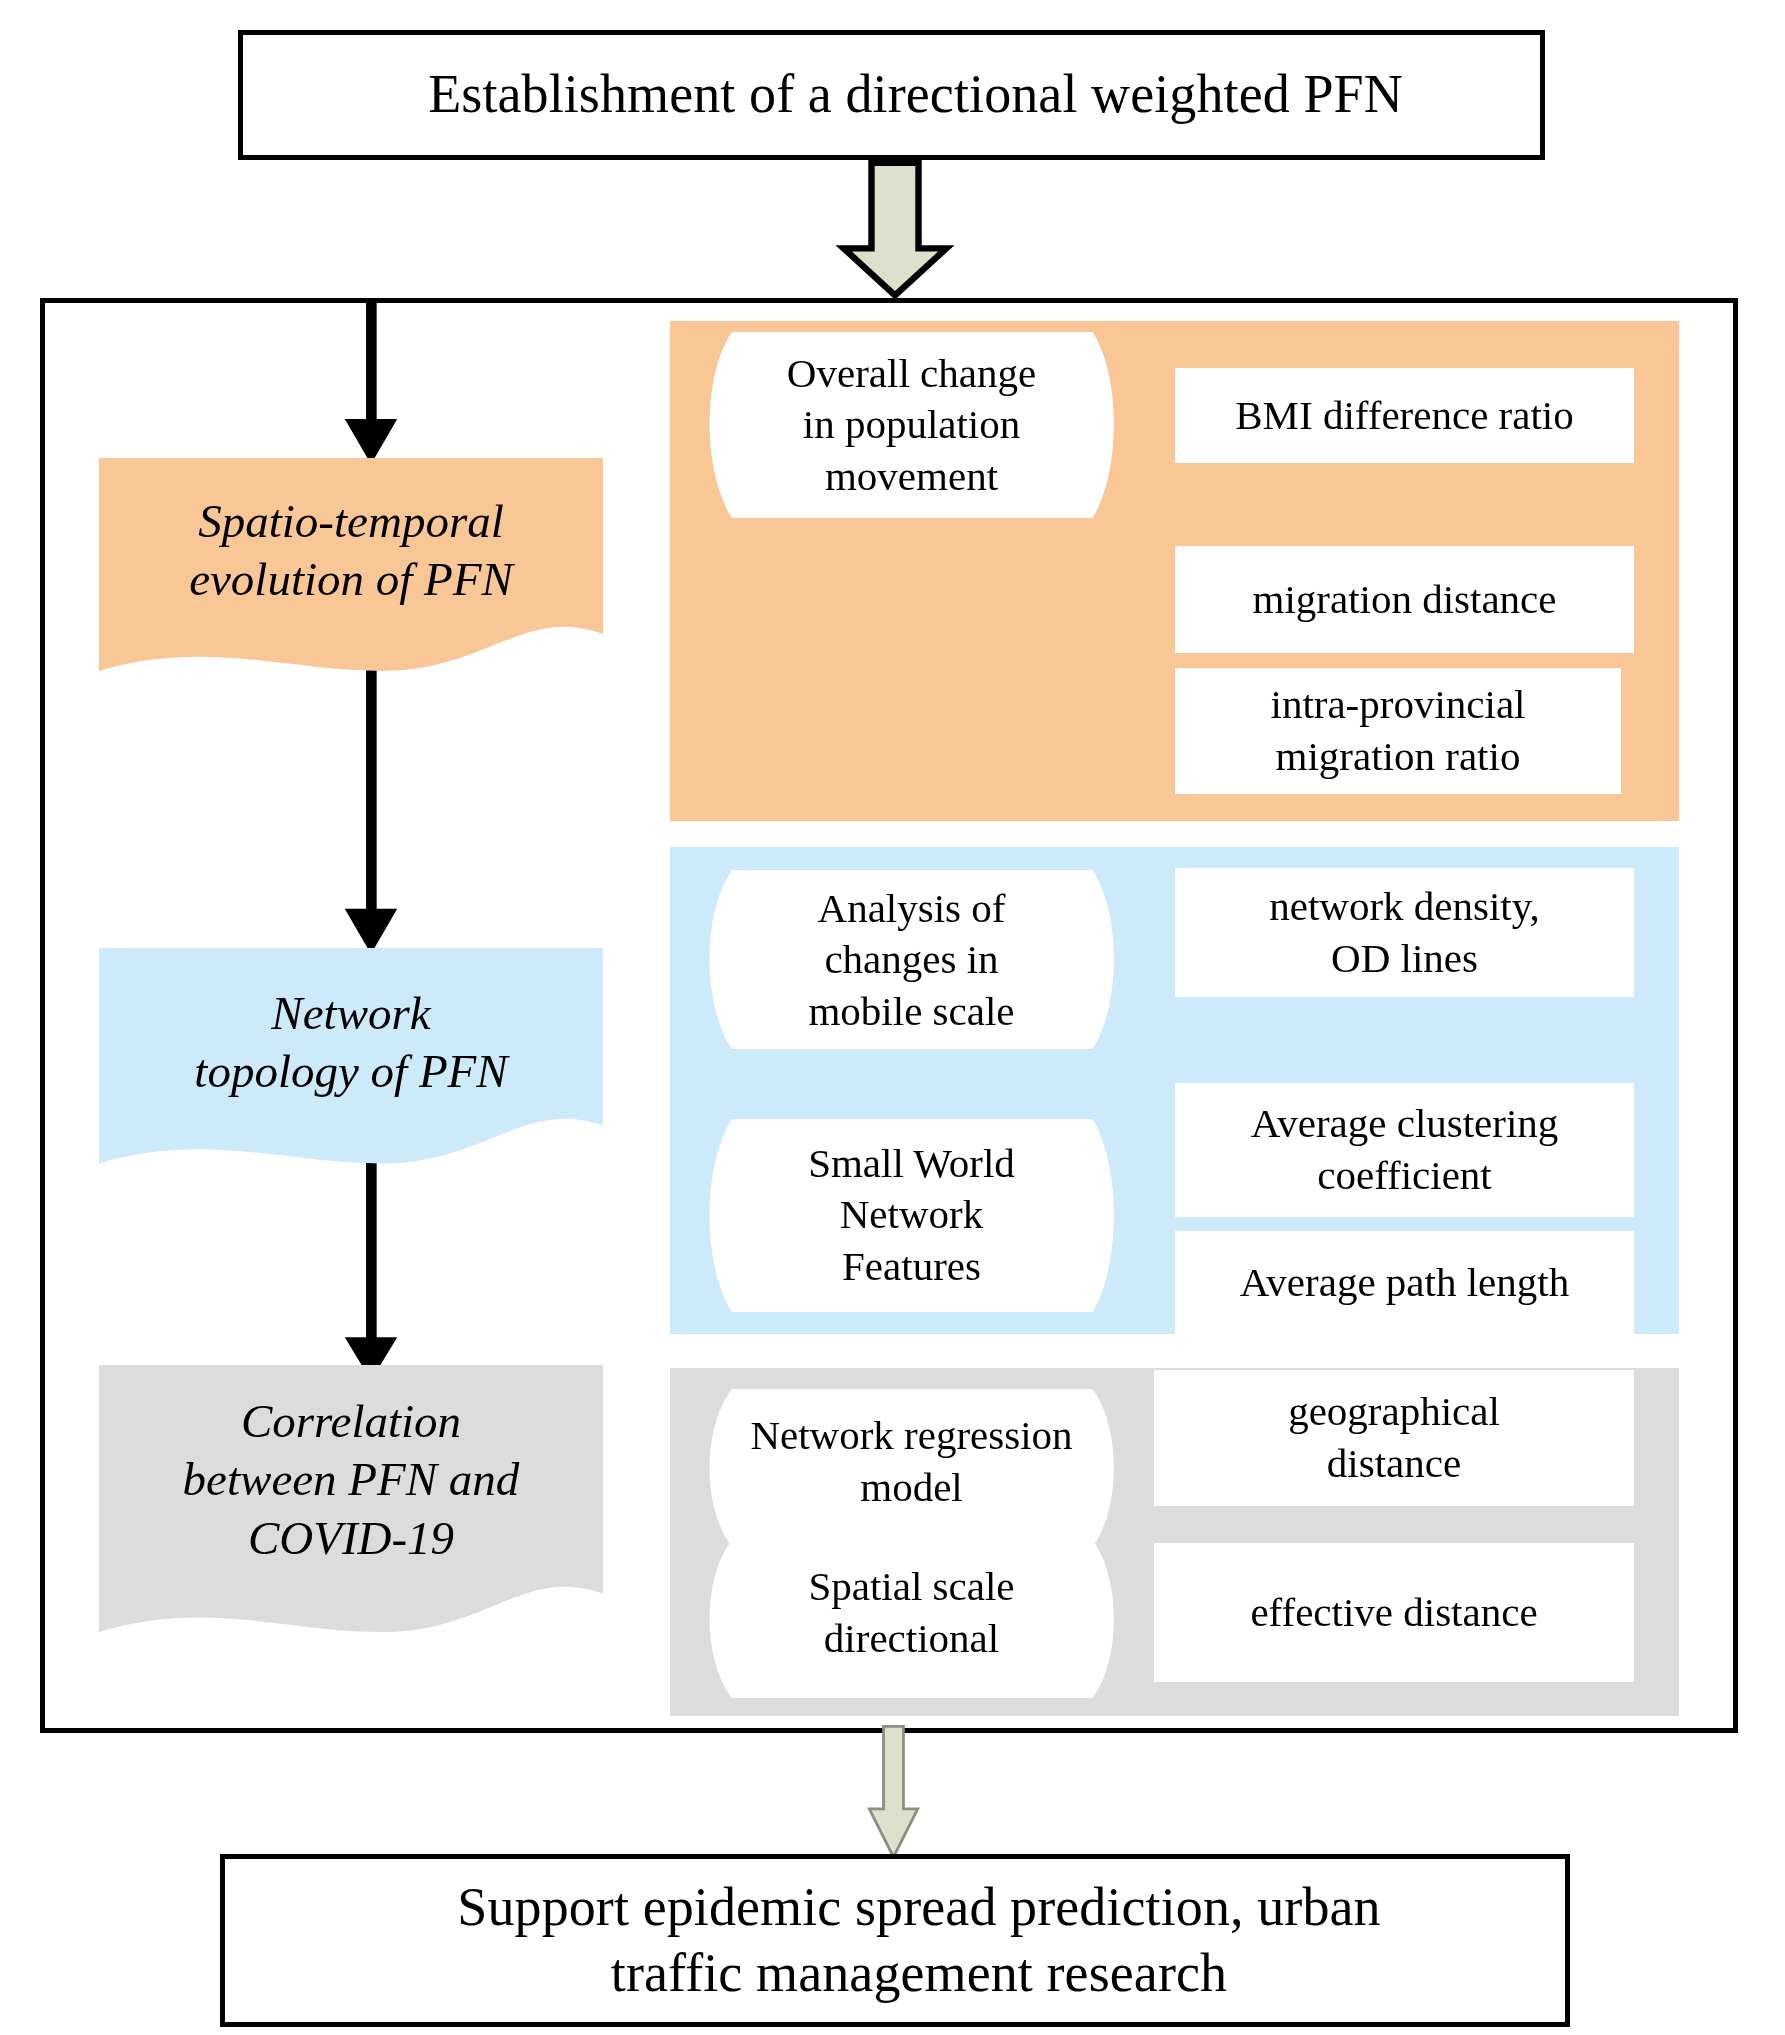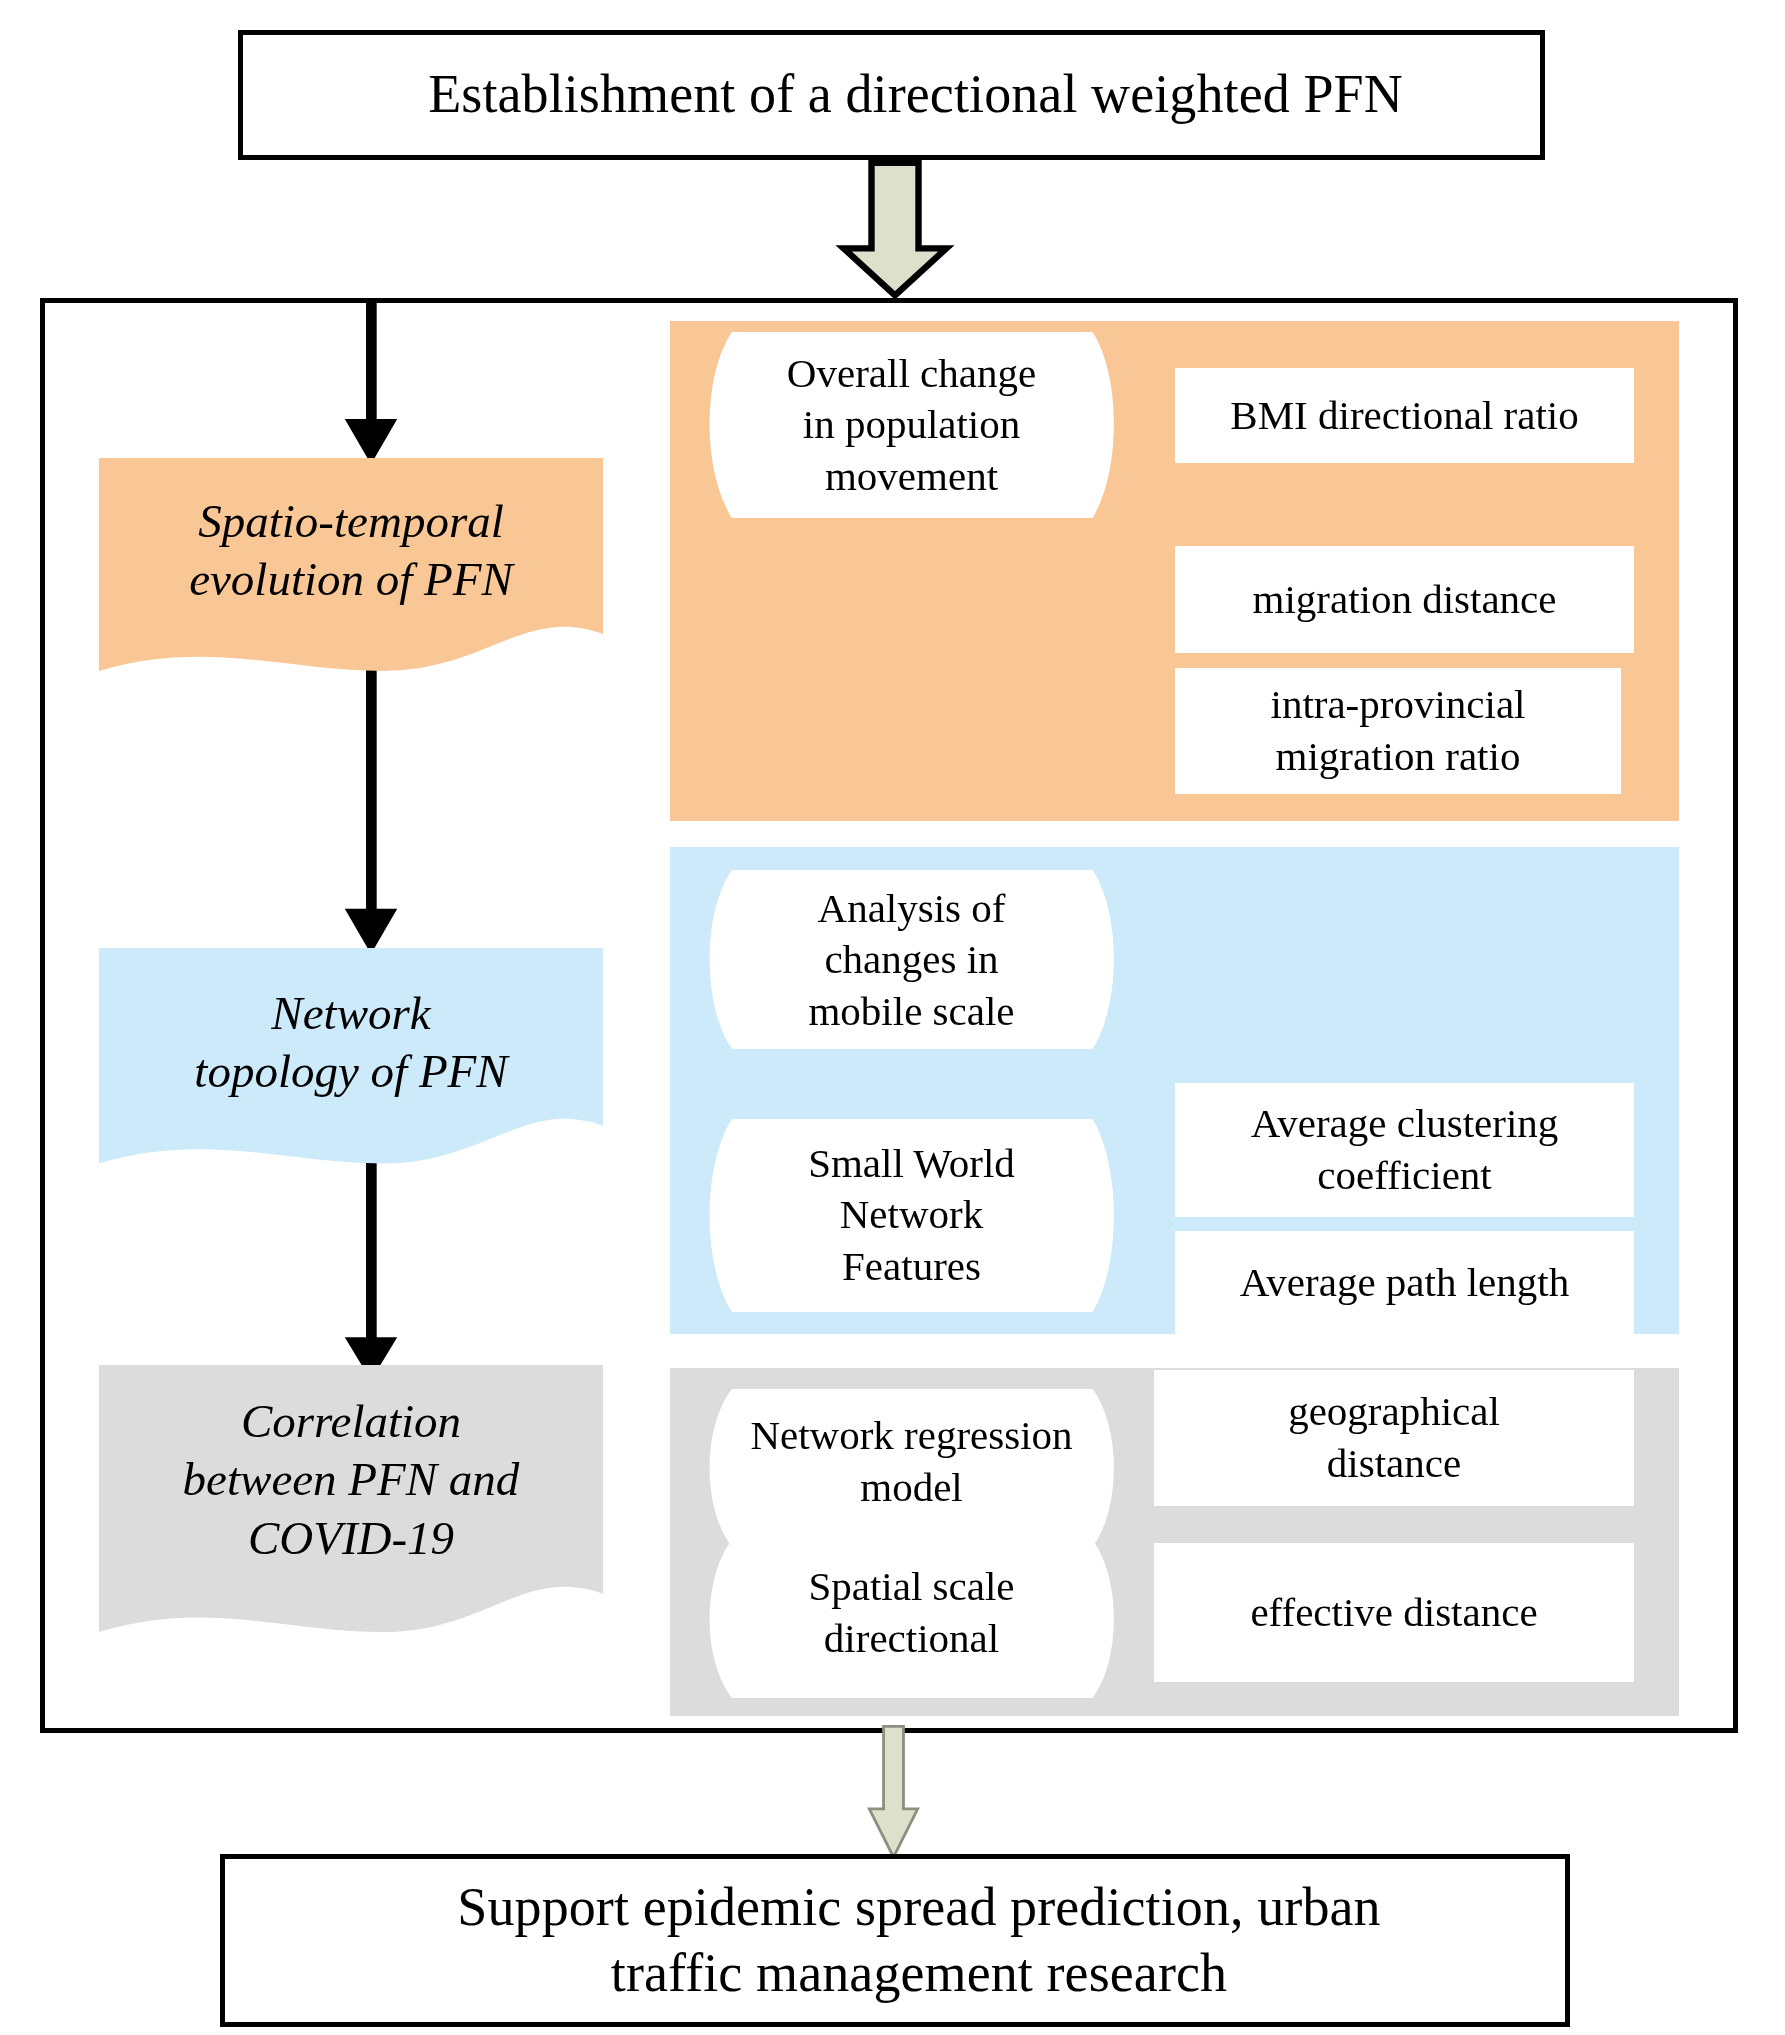--- a/index.html
+++ b/index.html
@@ -166,21 +166,21 @@
     <div class="label" style="top:15.6px;">
       <span>Overall change</span><br>
       <span>in population</span><br>
       <span>movement</span>
     </div>
   </div>
 
 
   <div class="abs rectbox" style="left:1175px; top:368px; width:459px; height:95px;">
     <div class="label">
-      <span>BMI directional ratio</span>
+      <span>BMI difference ratio</span>
     </div>
   </div>
 
   <div class="abs rectbox" style="left:1175px; top:546px; width:459px; height:107px;">
     <div class="label">
       <span>migration distance</span>
     </div>
   </div>
 
   <div class="abs rectbox" style="left:1175px; top:668px; width:446px; height:126px;">
@@ -207,20 +207,26 @@
     <svg width="433" height="193" viewBox="0 0 610 272" preserveAspectRatio="none">
       <path d="M52,0 L560,0 C600,66 600,206 560,272 L52,272 C10,206 10,66 52,0 Z" fill="#ffffff"></path>
     </svg>
     <div class="label" style="top:18.5px;">
       <span>Small World</span><br>
       <span>Network</span><br>
       <span>Features</span>
     </div>
   </div>
 
+  <div class="abs rectbox" style="left:1175px; top:868px; width:459px; height:129px;">
+    <div class="label">
+      <span>network density,</span><br>
+      <span>OD lines</span>
+    </div>
+  </div>
 
   <div class="abs rectbox" style="left:1175px; top:1083px; width:459px; height:134px;">
     <div class="label">
       <span>Average clustering</span><br>
       <span>coefficient</span>
     </div>
   </div>
 
   <div class="abs rectbox" style="left:1175px; top:1231px; width:459px; height:103px;">
     <div class="label">

